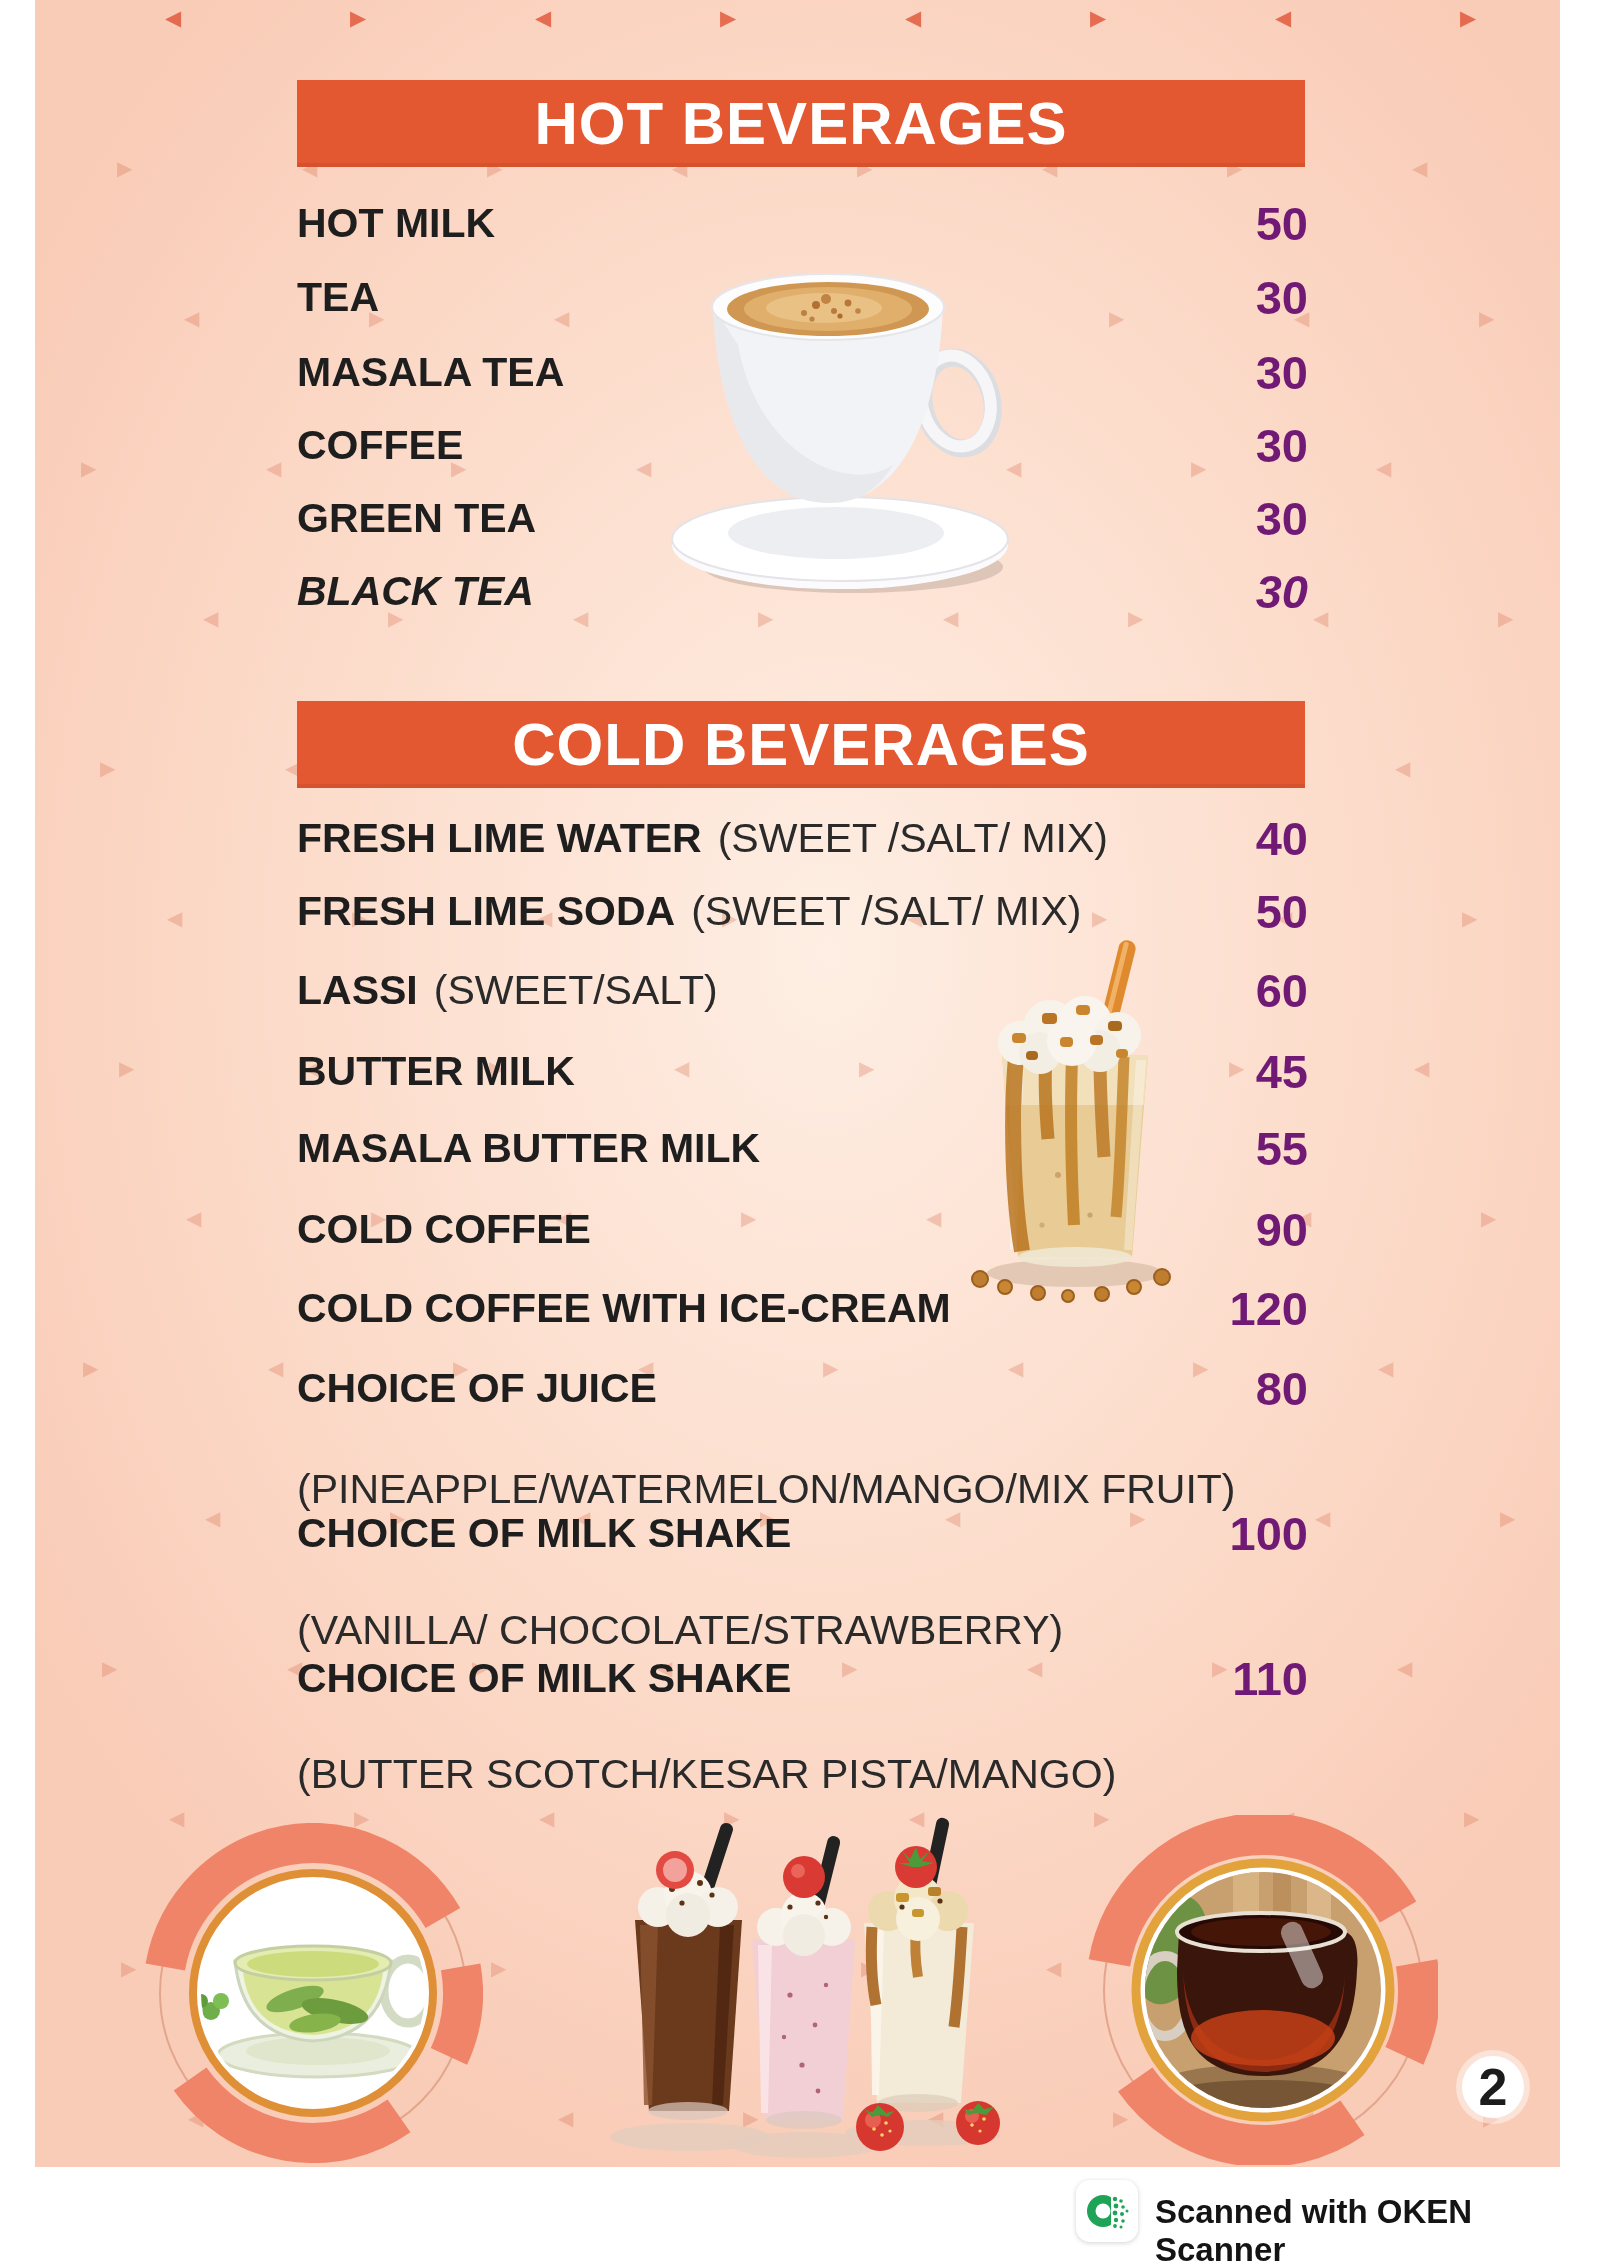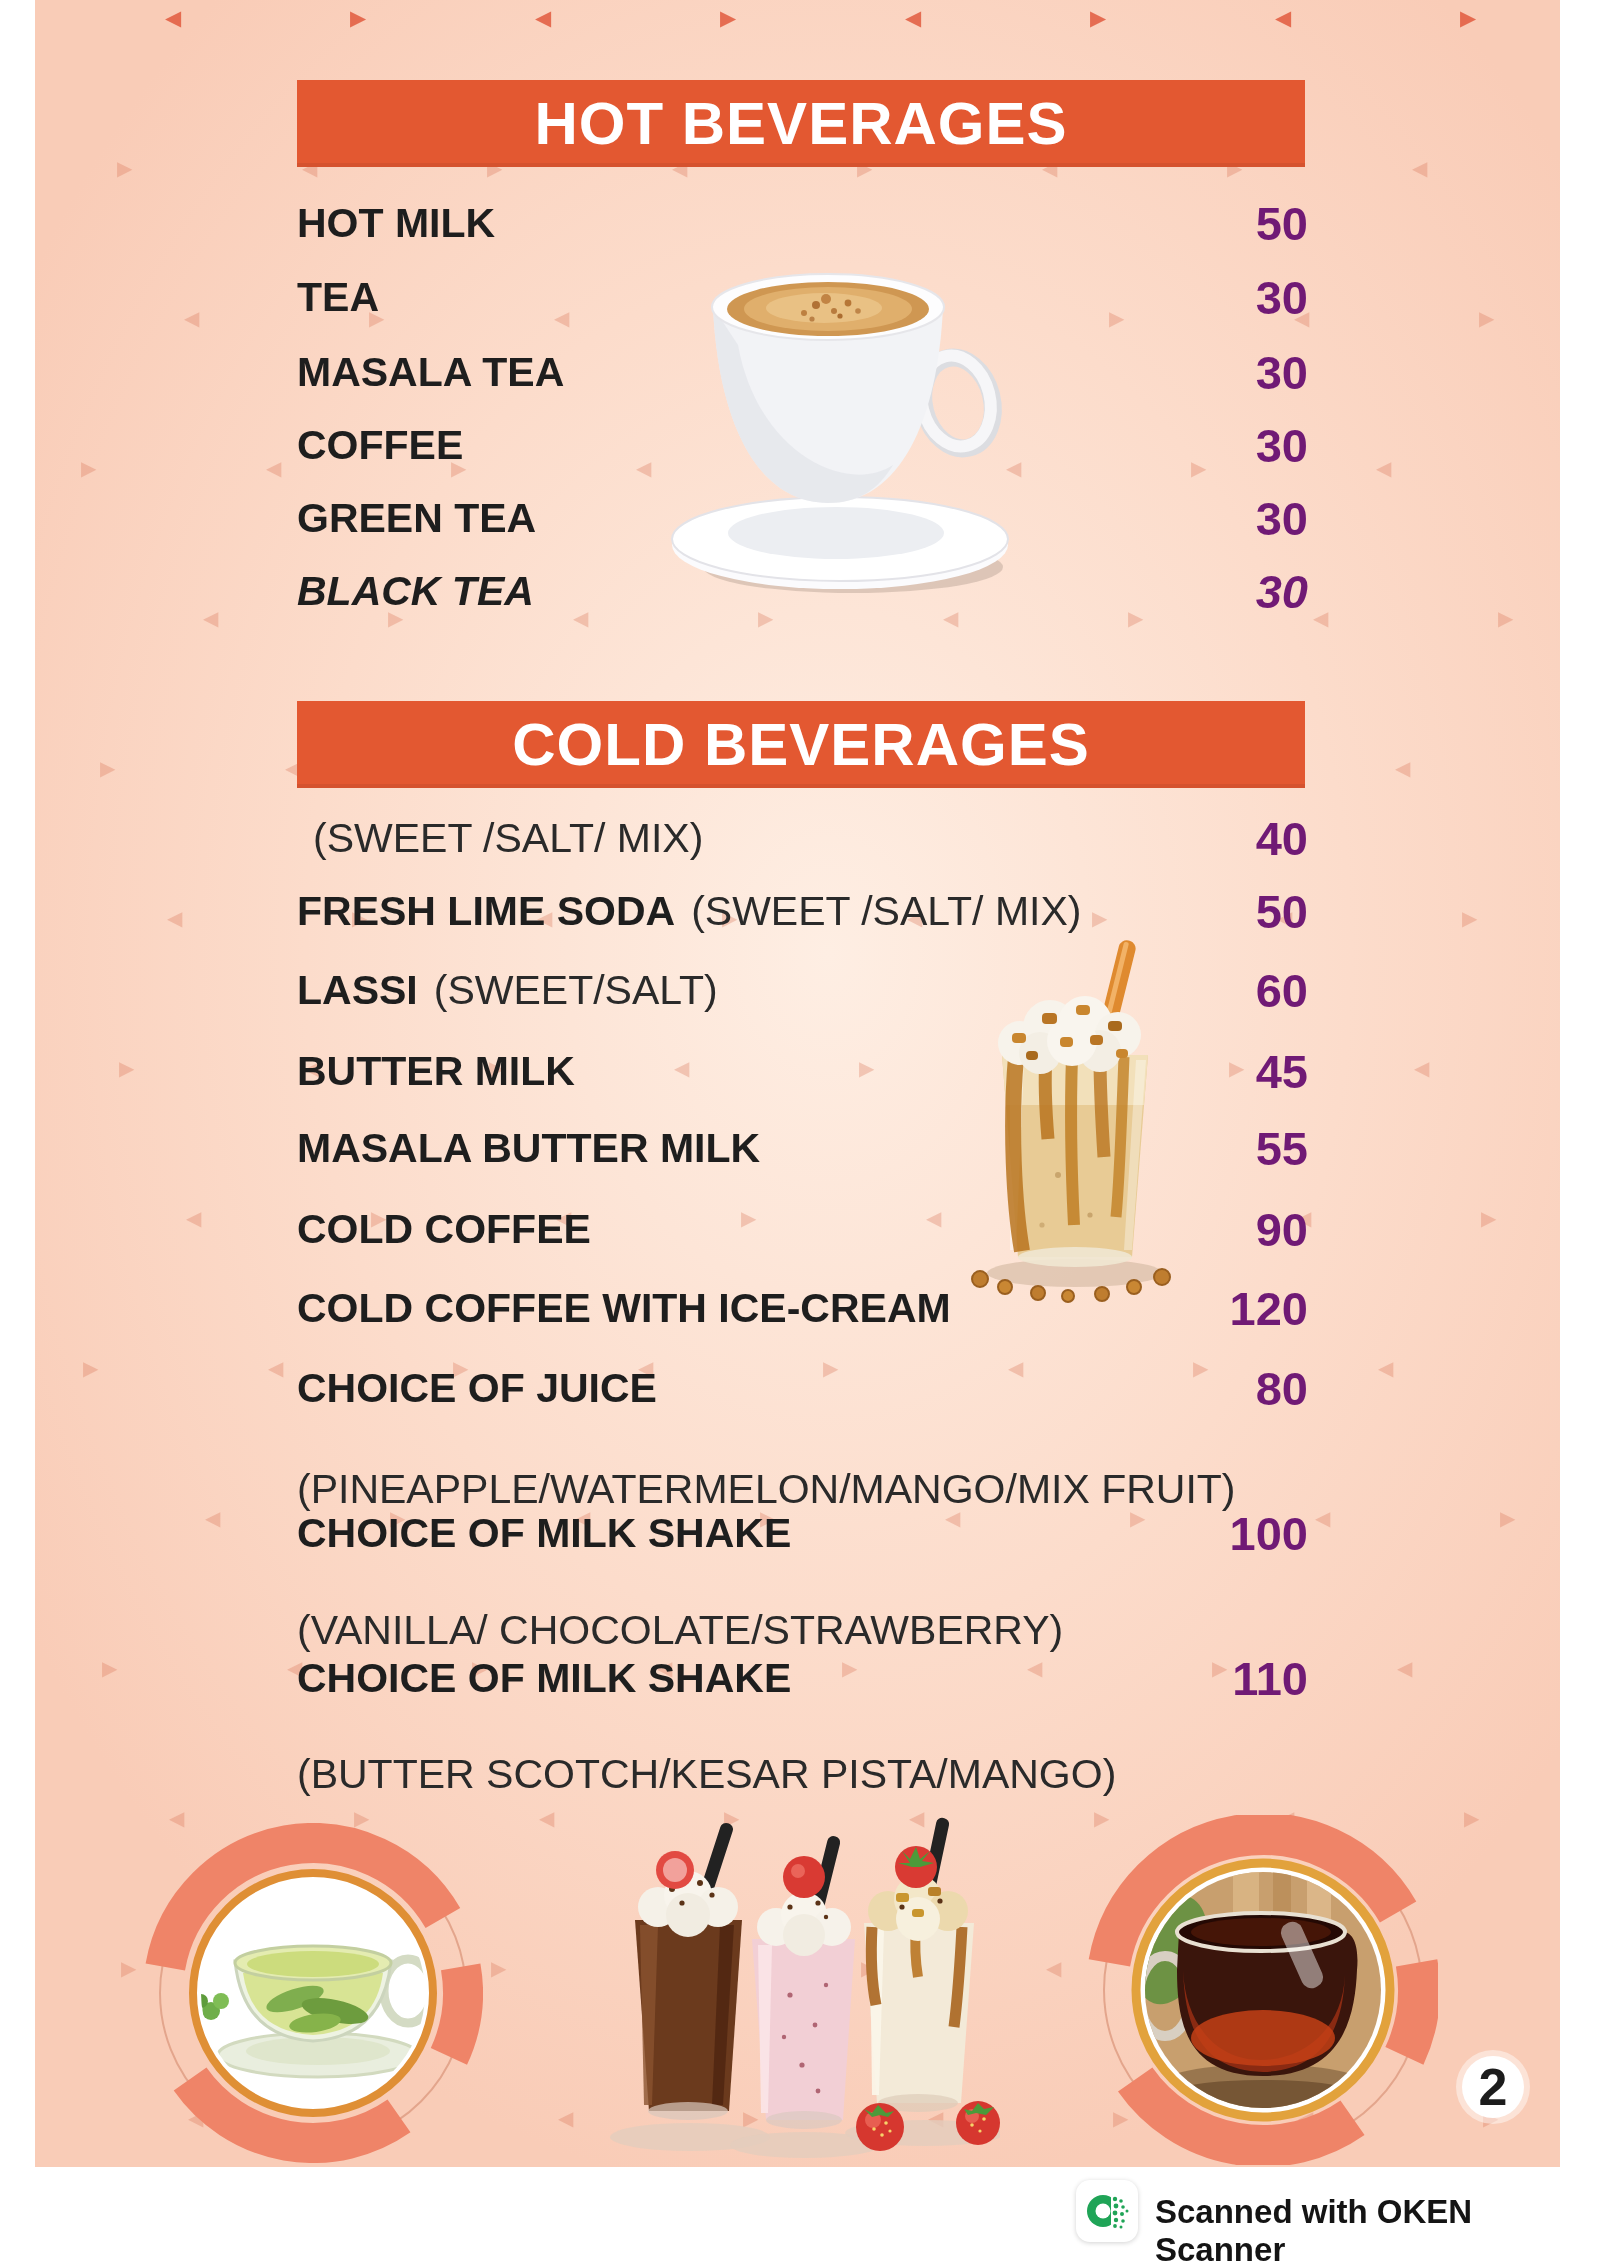--- a/index.html
+++ b/index.html
@@ -215,20 +215,21 @@
     <circle cx="232" cy="121" r="2.6" fill="#9c571c" opacity="0.8"></circle>
     <circle cx="204" cy="124" r="2.6" fill="#9c571c" opacity="0.6"></circle>
     <circle cx="250" cy="116" r="2.8" fill="#a35d20" opacity="0.6"></circle>
   </svg>
 
   <div class="banner" style="top:701px;">
     <span>COLD BEVERAGES</span>
   </div>
 
   <div class="row" style="top:807px;">
+    <span class="nm">FRESH LIME WATER</span>
     <span class="nt">(SWEET /SALT/ MIX)</span>
     <span class="pr">40</span>
   </div>
   <div class="row" style="top:880px;">
     <span class="nm">FRESH LIME SODA</span>
     <span class="nt">(SWEET /SALT/ MIX)</span>
     <span class="pr">50</span>
   </div>
   <div class="row" style="top:959px;">
     <span class="nm">LASSI</span>

